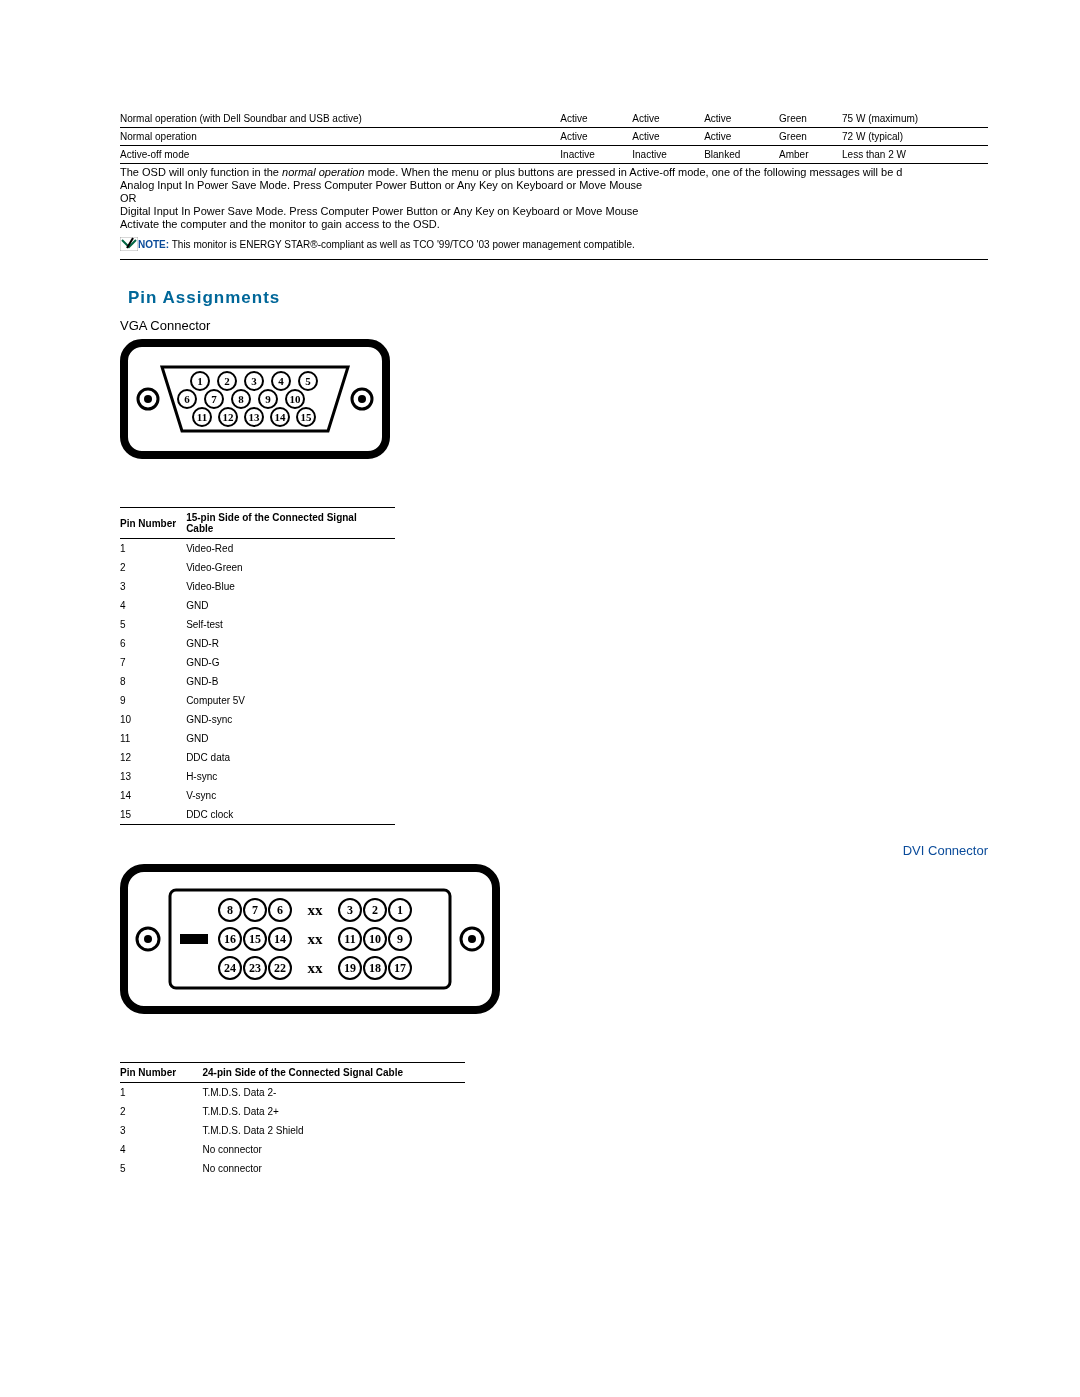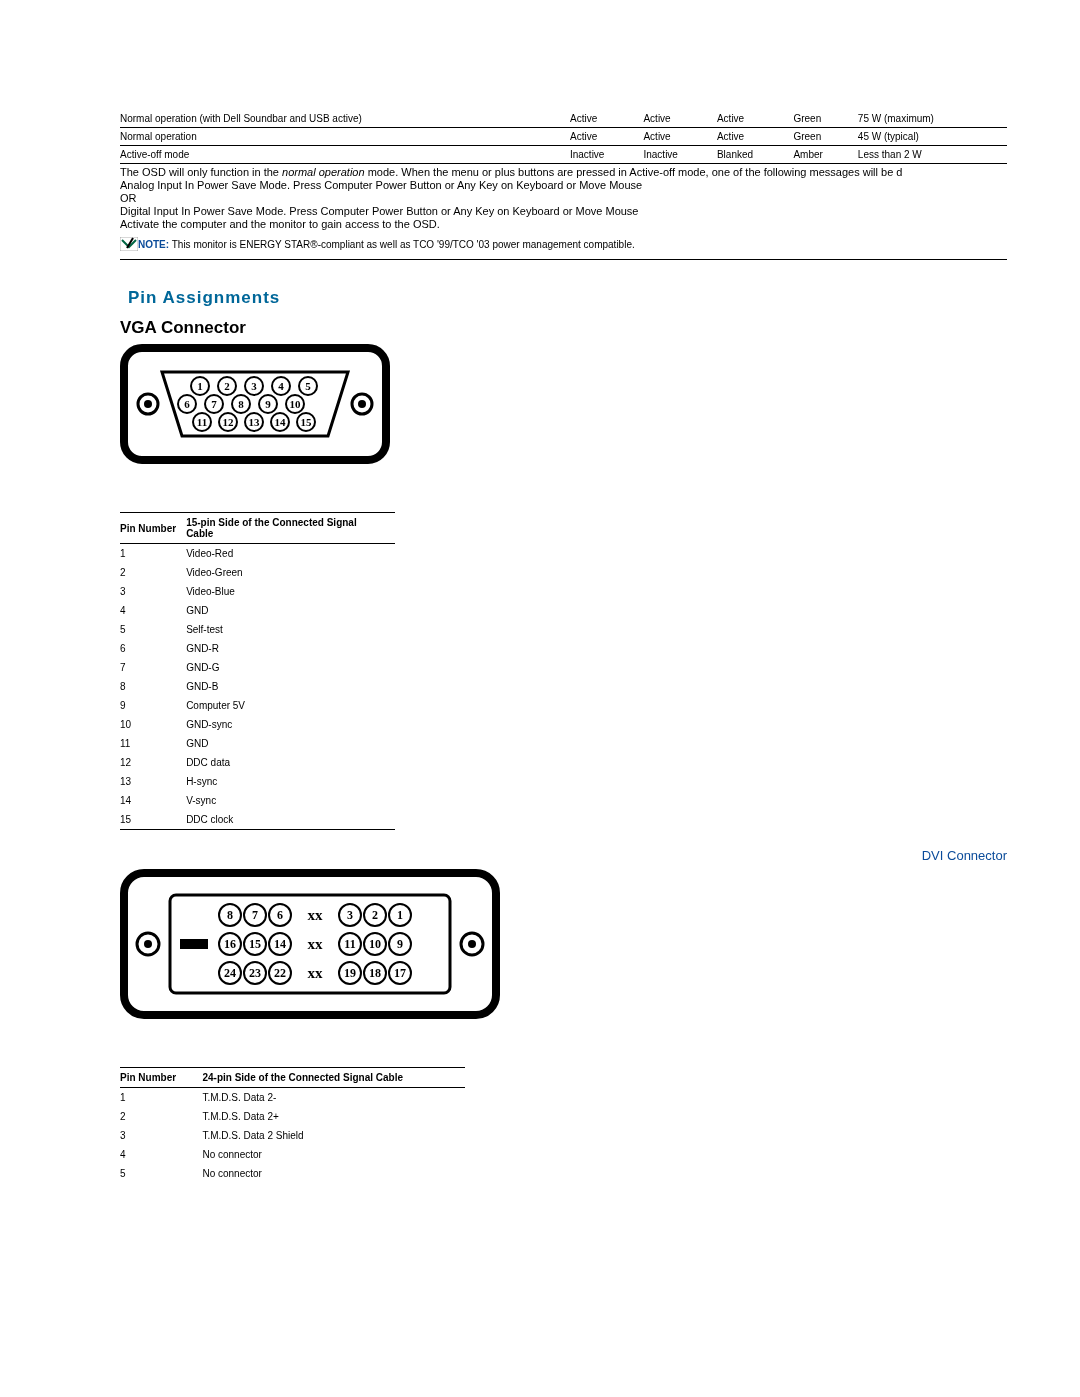--- a/index.html
+++ b/index.html
@@ -4,21 +4,21 @@
 <style>
   html, body {
     margin: 0;
     padding: 0;
     background: #fff;
     font-family: Verdana, Arial, sans-serif;
     color: #000;
     width: 1080px;
   }
   .page {
-    padding: 110px 73px 40px 120px;
+    padding: 110px 92px 40px 120px;
   }
   .power-table {
     border-collapse: collapse;
     width: 100%;
     font-size: 10px;
   }
   .power-table tr {
     border-bottom: 1px solid #000;
   }
   .power-table td {
@@ -51,22 +51,22 @@
   .note-label { color: #0a4b9a; font-weight: bold; }
   .section-title {
     color: #006799;
     font-size: 17px;
     font-weight: bold;
     margin: 28px 0 8px 8px;
     letter-spacing: 1px;
   }
   .sub-title {
     color: #000;
-    font-size: 17px;
-    font-weight: bold;
+    font-size: 13px;
+    font-weight: normal;
     margin: 10px 0 6px 0;
   }
   .sub-title-link {
     color: #0a4b9a;
     font-size: 13px;
     font-weight: normal;
     margin: 18px 0 6px 0;
     text-align: right;
   }
   .connector-img {
@@ -109,21 +109,21 @@
       <td>Active</td>
       <td>Green</td>
       <td>75 W (maximum)</td>
     </tr>
     <tr>
       <td>Normal operation</td>
       <td>Active</td>
       <td>Active</td>
       <td>Active</td>
       <td>Green</td>
-      <td>45 W (typical)</td>
+      <td>72 W (typical)</td>
     </tr>
     <tr>
       <td>Active-off mode</td>
       <td>Inactive</td>
       <td>Inactive</td>
       <td>Blanked</td>
       <td>Amber</td>
       <td>Less than 2 W</td>
     </tr>
   </tbody>

